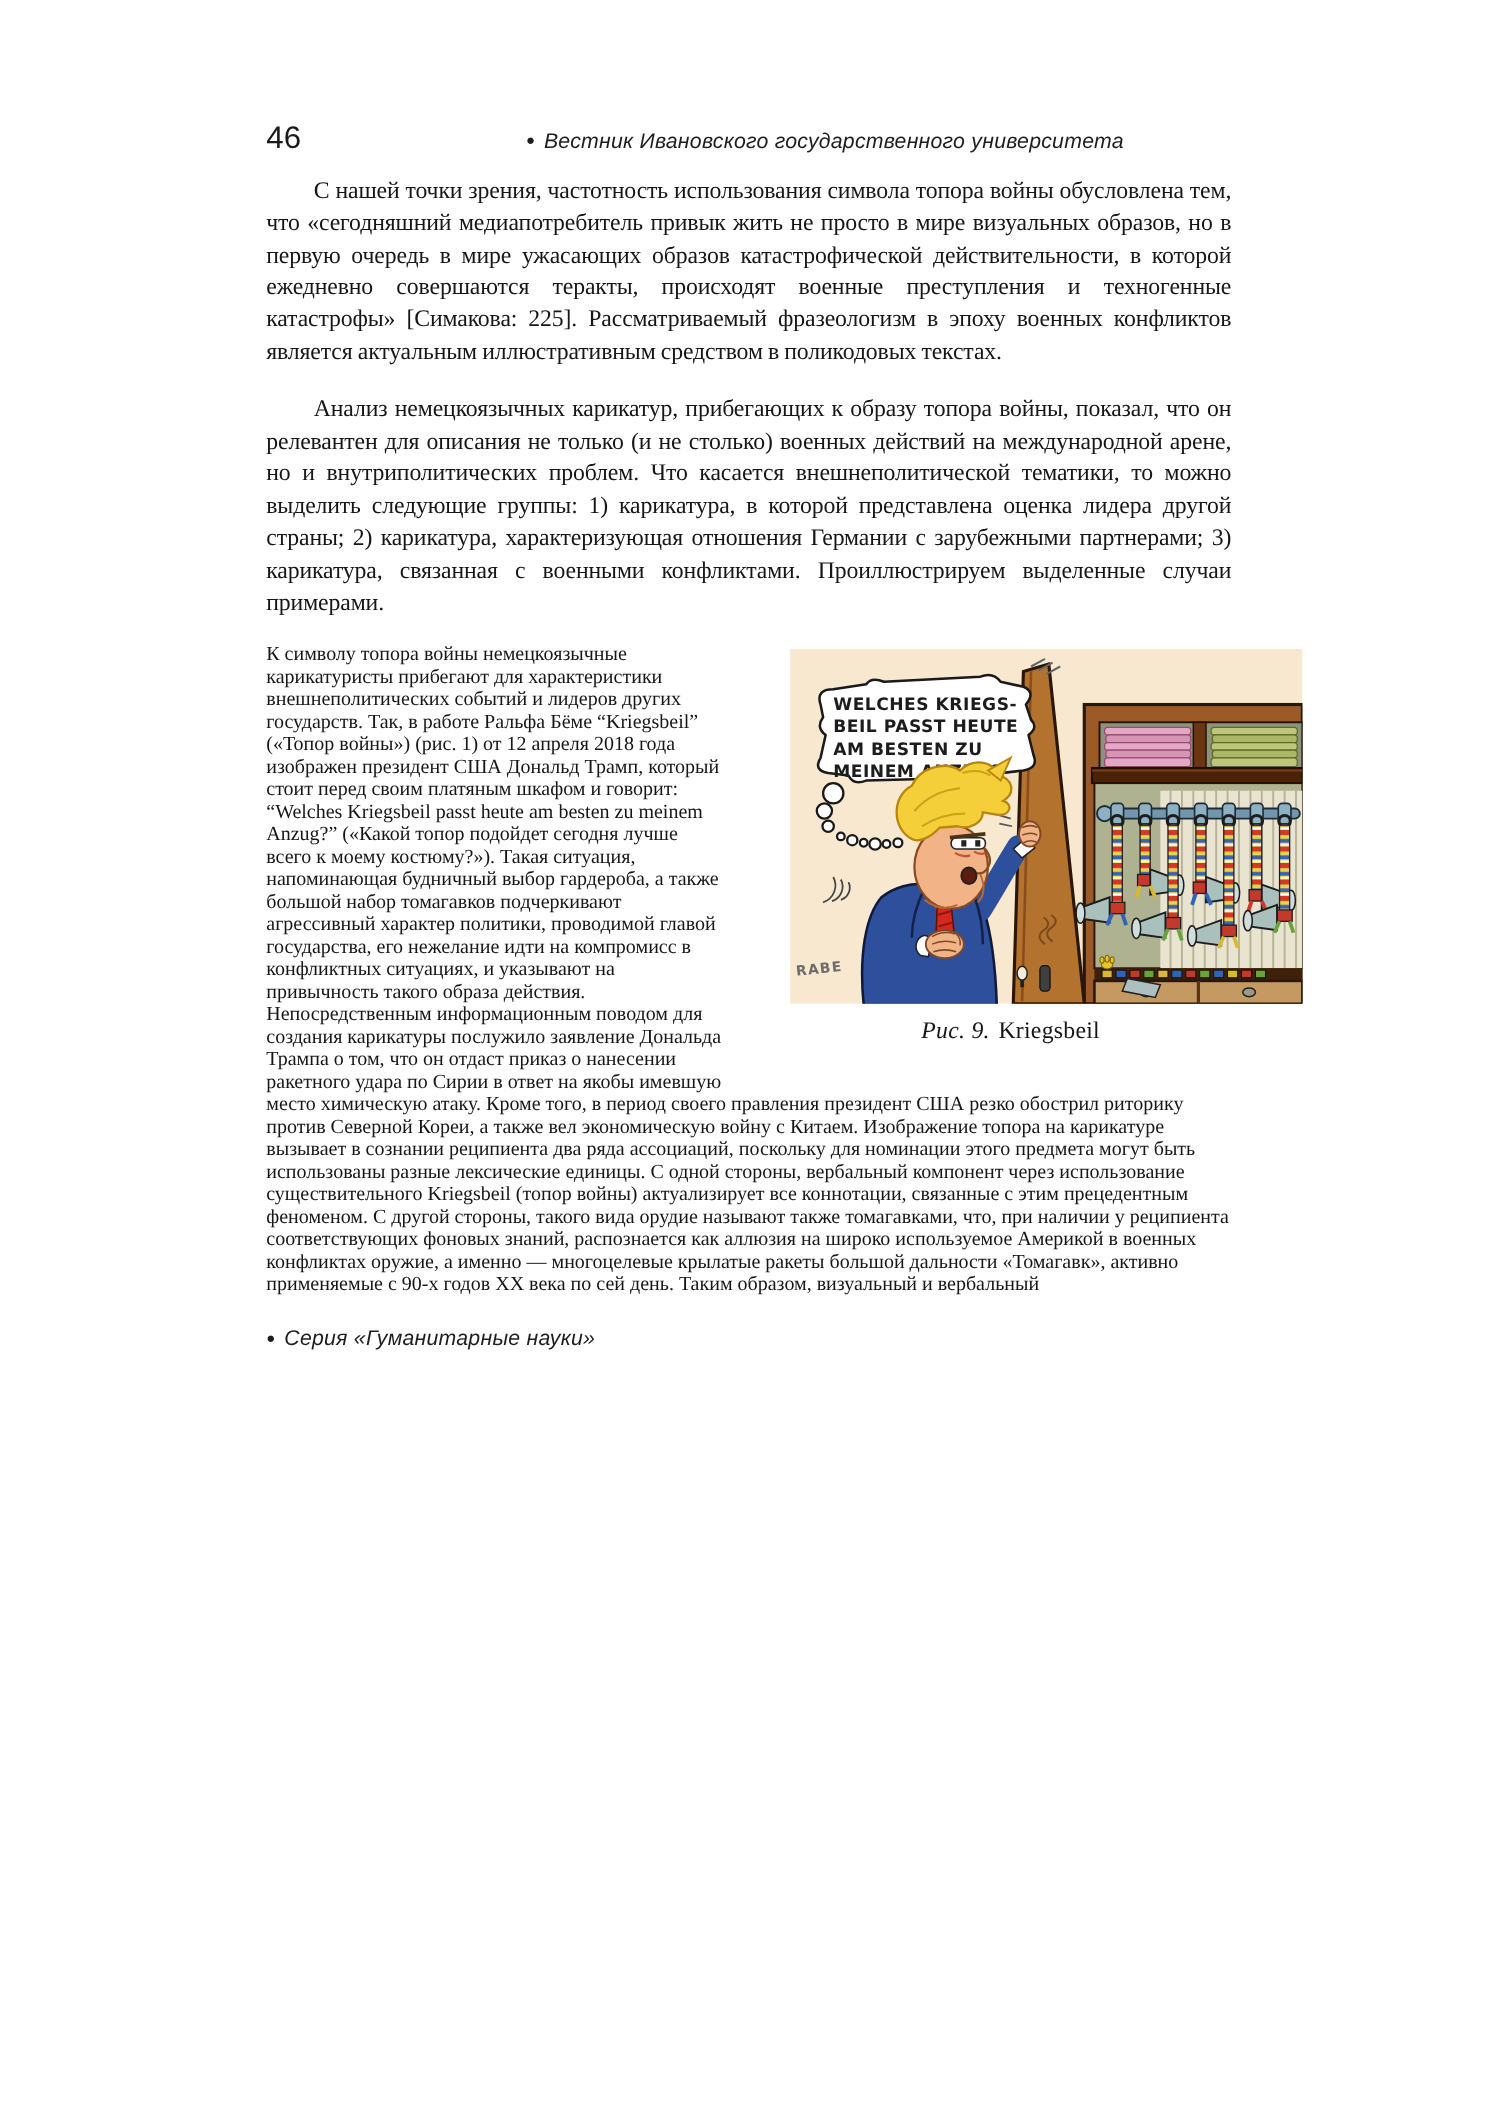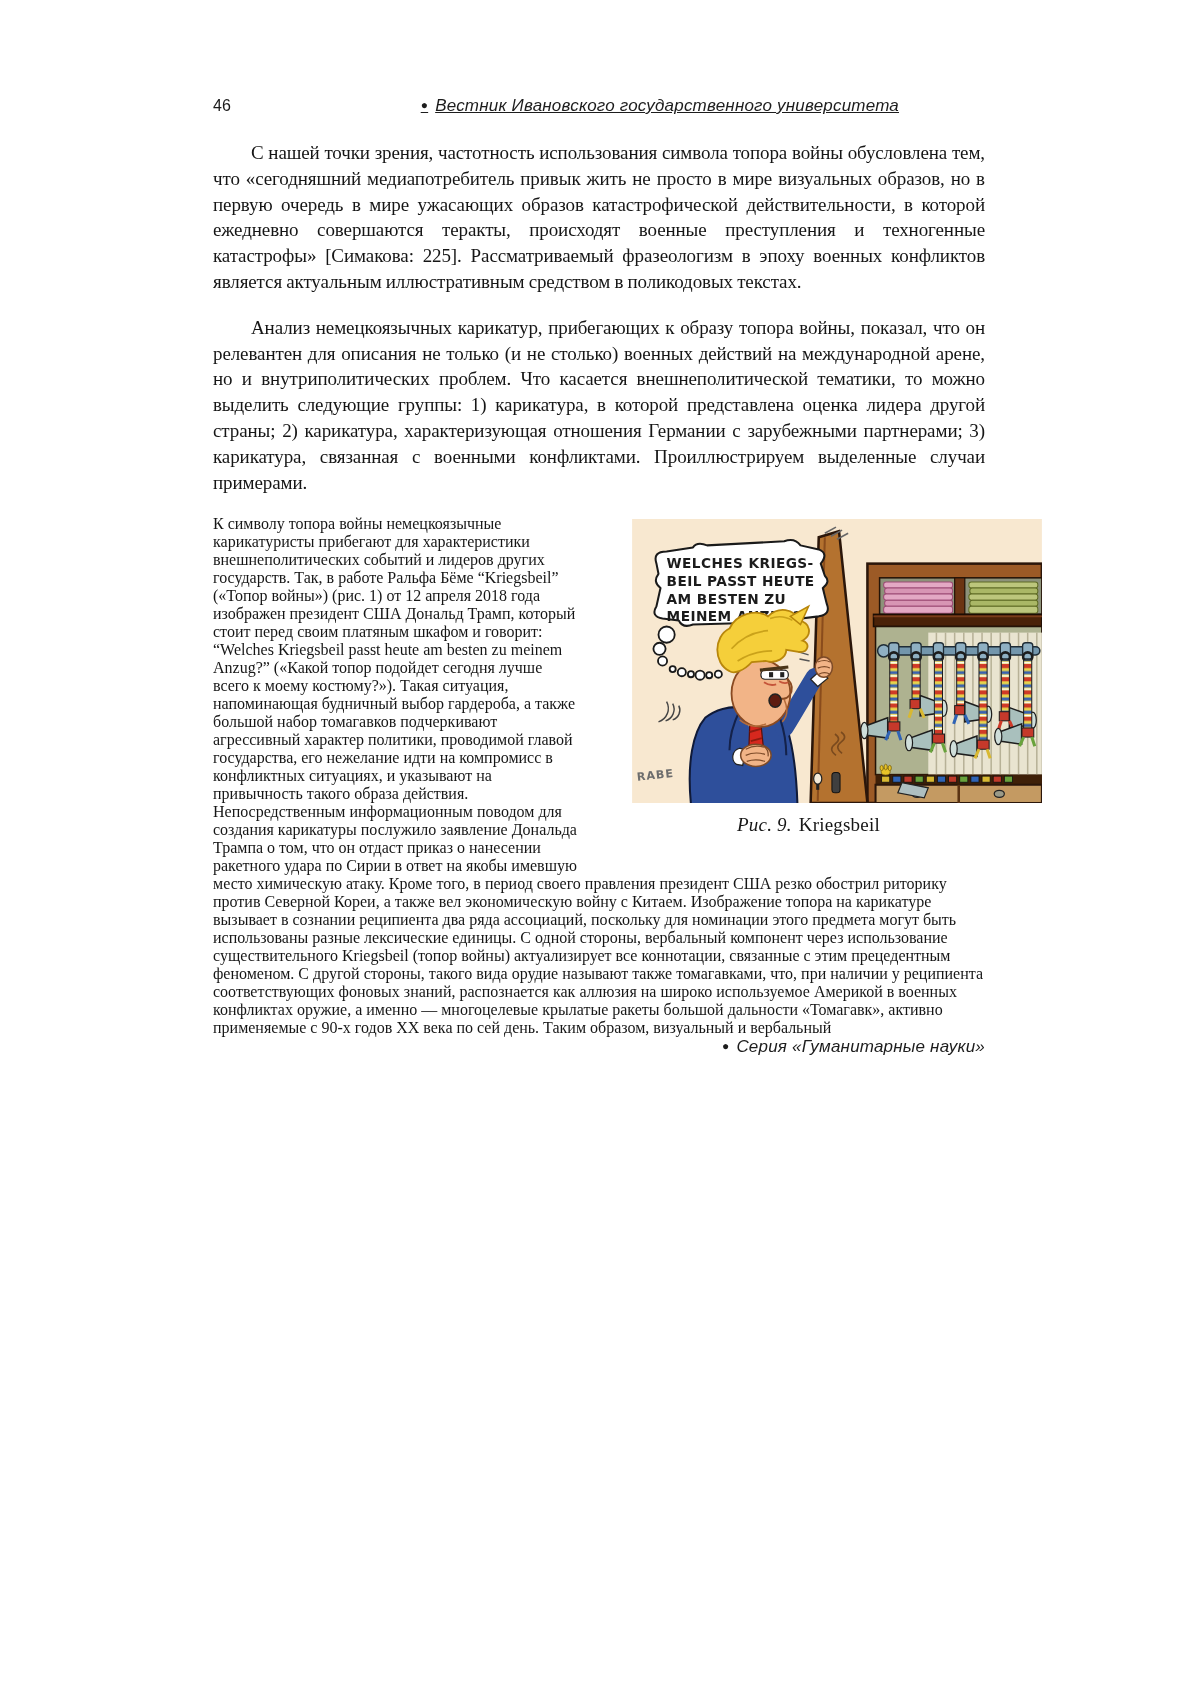--- a/index.html
+++ b/index.html
@@ -2,36 +2,36 @@
 <html lang="ru"><head>
 <meta charset="utf-8">
 <style>
   html,body{margin:0;padding:0;background:#ffffff;}
   .page{position:relative;width:1200px;height:1697px;background:#ffffff;overflow:hidden;
         font-family:"Liberation Serif","DejaVu Serif",serif;color:#161616;}
   .content{position:absolute;left:213px;top:96px;width:772px;}
   
   .runhead{display:flex;align-items:baseline;height:24px;
            font-family:"Liberation Sans","DejaVu Sans",sans-serif;}
-  .pagenum{font-size:16px;color:#1a1a1a;}
-  .journal{margin-left:auto;margin-right:86px;font-style:italic;font-size:17px;color:#1d1d1d;letter-spacing:.2px;text-decoration:underline;}
+  .pagenum{font-size:25px;color:#1a1a1a;}
+  .journal{margin-left:auto;margin-right:86px;font-style:italic;font-size:17px;color:#1d1d1d;letter-spacing:.2px;}
   .bullet{font-style:normal;font-size:12px;vertical-align:2px;margin-right:7px;}
   
   .body-text p{margin:0;font-size:19px;line-height:25.8px;text-align:justify;
                letter-spacing:-.1px;word-spacing:-.5px;}
   .body-text p.first{margin-top:33px;}
   .body-text p.indent{text-indent:38px;margin-top:20px;}
   p.figpara{margin-top:6px;}
   
   .fig{float:right;width:353px;margin:4px 0 28px 50px;}
   .fig svg{display:block;width:410px;height:284px;}
   .fig figcaption{margin:11px 0 0 0;text-align:center;font-size:19px;letter-spacing:.2px;text-indent:0;}
   .fig figcaption em{margin-right:7px;}
   
-  .runfoot{text-align:right;font-family:"Liberation Sans","DejaVu Sans",sans-serif;
+  .runfoot{margin-top:24px;font-family:"Liberation Sans","DejaVu Sans",sans-serif;
            font-style:italic;font-size:17px;color:#1d1d1d;letter-spacing:.2px;}
   .bubble-text{font-family:"DejaVu Sans",sans-serif;font-size:13.5px;font-weight:600;letter-spacing:.4px;fill:#1c1c1c;}
   .sig{font-family:"DejaVu Sans",sans-serif;font-size:11px;font-weight:bold;letter-spacing:1px;fill:#6d6d6d;}
 </style>
 </head>
 <body>
 
 <div class="page">
   <div class="content">
 

